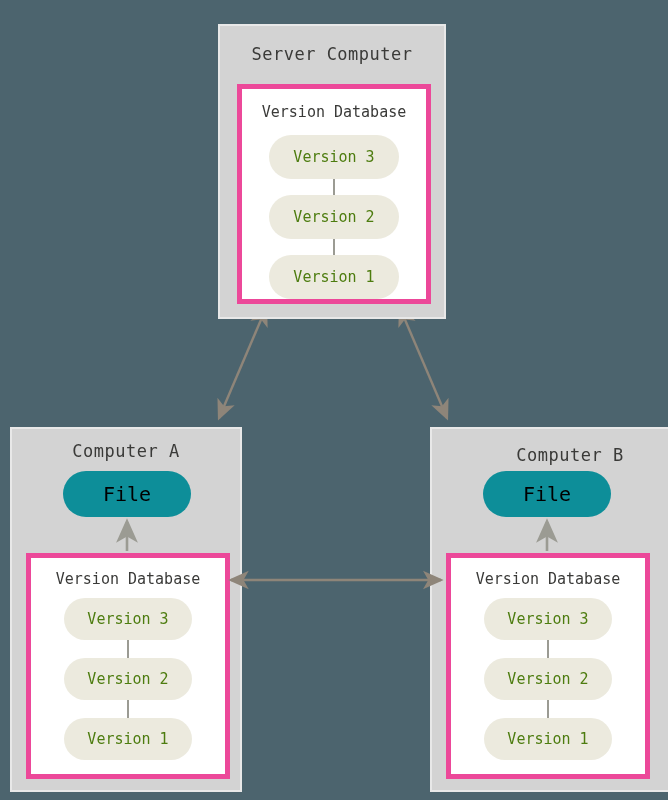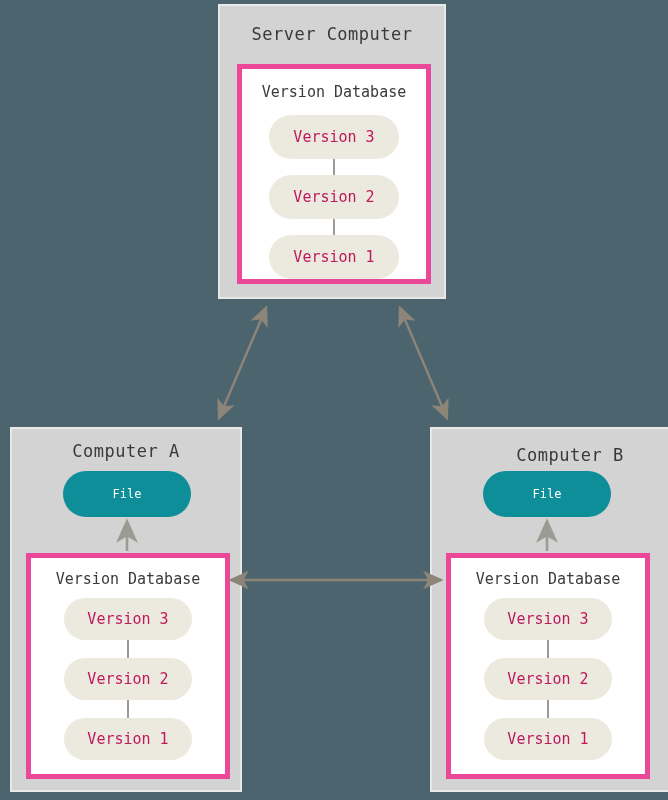--- a/index.html
+++ b/index.html
@@ -56,41 +56,41 @@
   .version-stack {
     position: absolute;
     left: 0;
     right: 0;
     display: flex;
     flex-direction: column;
     align-items: center;
   }
   .version-pill {
     background: #eceade;
-    color: #be185d;
+    color: #4d7c0f;
     border-radius: 22px;
     text-align: center;
     font-size: 15px;
     white-space: nowrap;
     display: flex;
     align-items: center;
     justify-content: center;
   }
   .version-link {
     width: 2px;
     background: #9b9b93;
   }
 
   
   .file-pill {
     position: absolute;
     background: #0d8e99;
-    color: #ffffff;
+    color: #000000;
     border-radius: 24px;
-    font-size: 12px;
+    font-size: 20px;
     display: flex;
     align-items: center;
     justify-content: center;
     white-space: nowrap;
   }
 
   
   #arrows {
     position: absolute;
     top: 0; left: 0;
@@ -102,21 +102,21 @@
   #arrows-under {
     position: absolute;
     top: 0; left: 0;
     width: 668px;
     height: 800px;
     z-index: 1;
     pointer-events: none;
   }
 
   
-  #server-computer { left: 218px; top: 4px; width: 228px; height: 295px; }
+  #server-computer { left: 218px; top: 24px; width: 228px; height: 295px; }
   #server-title { margin-top: 18px; }
   #server-vdb { left: 17px; top: 58px; width: 194px; height: 220px; }
   #server-vdb-title { margin-top: 14px; }
   #server-versions { top: 46px; }
   #server-versions .version-pill { width: 130px; height: 44px; }
   #server-versions .version-link { height: 16px; }
 
   
   #computer-a { left: 10px; top: 427px; width: 232px; height: 365px; }
   #computer-a-title { margin-top: 12px; }

